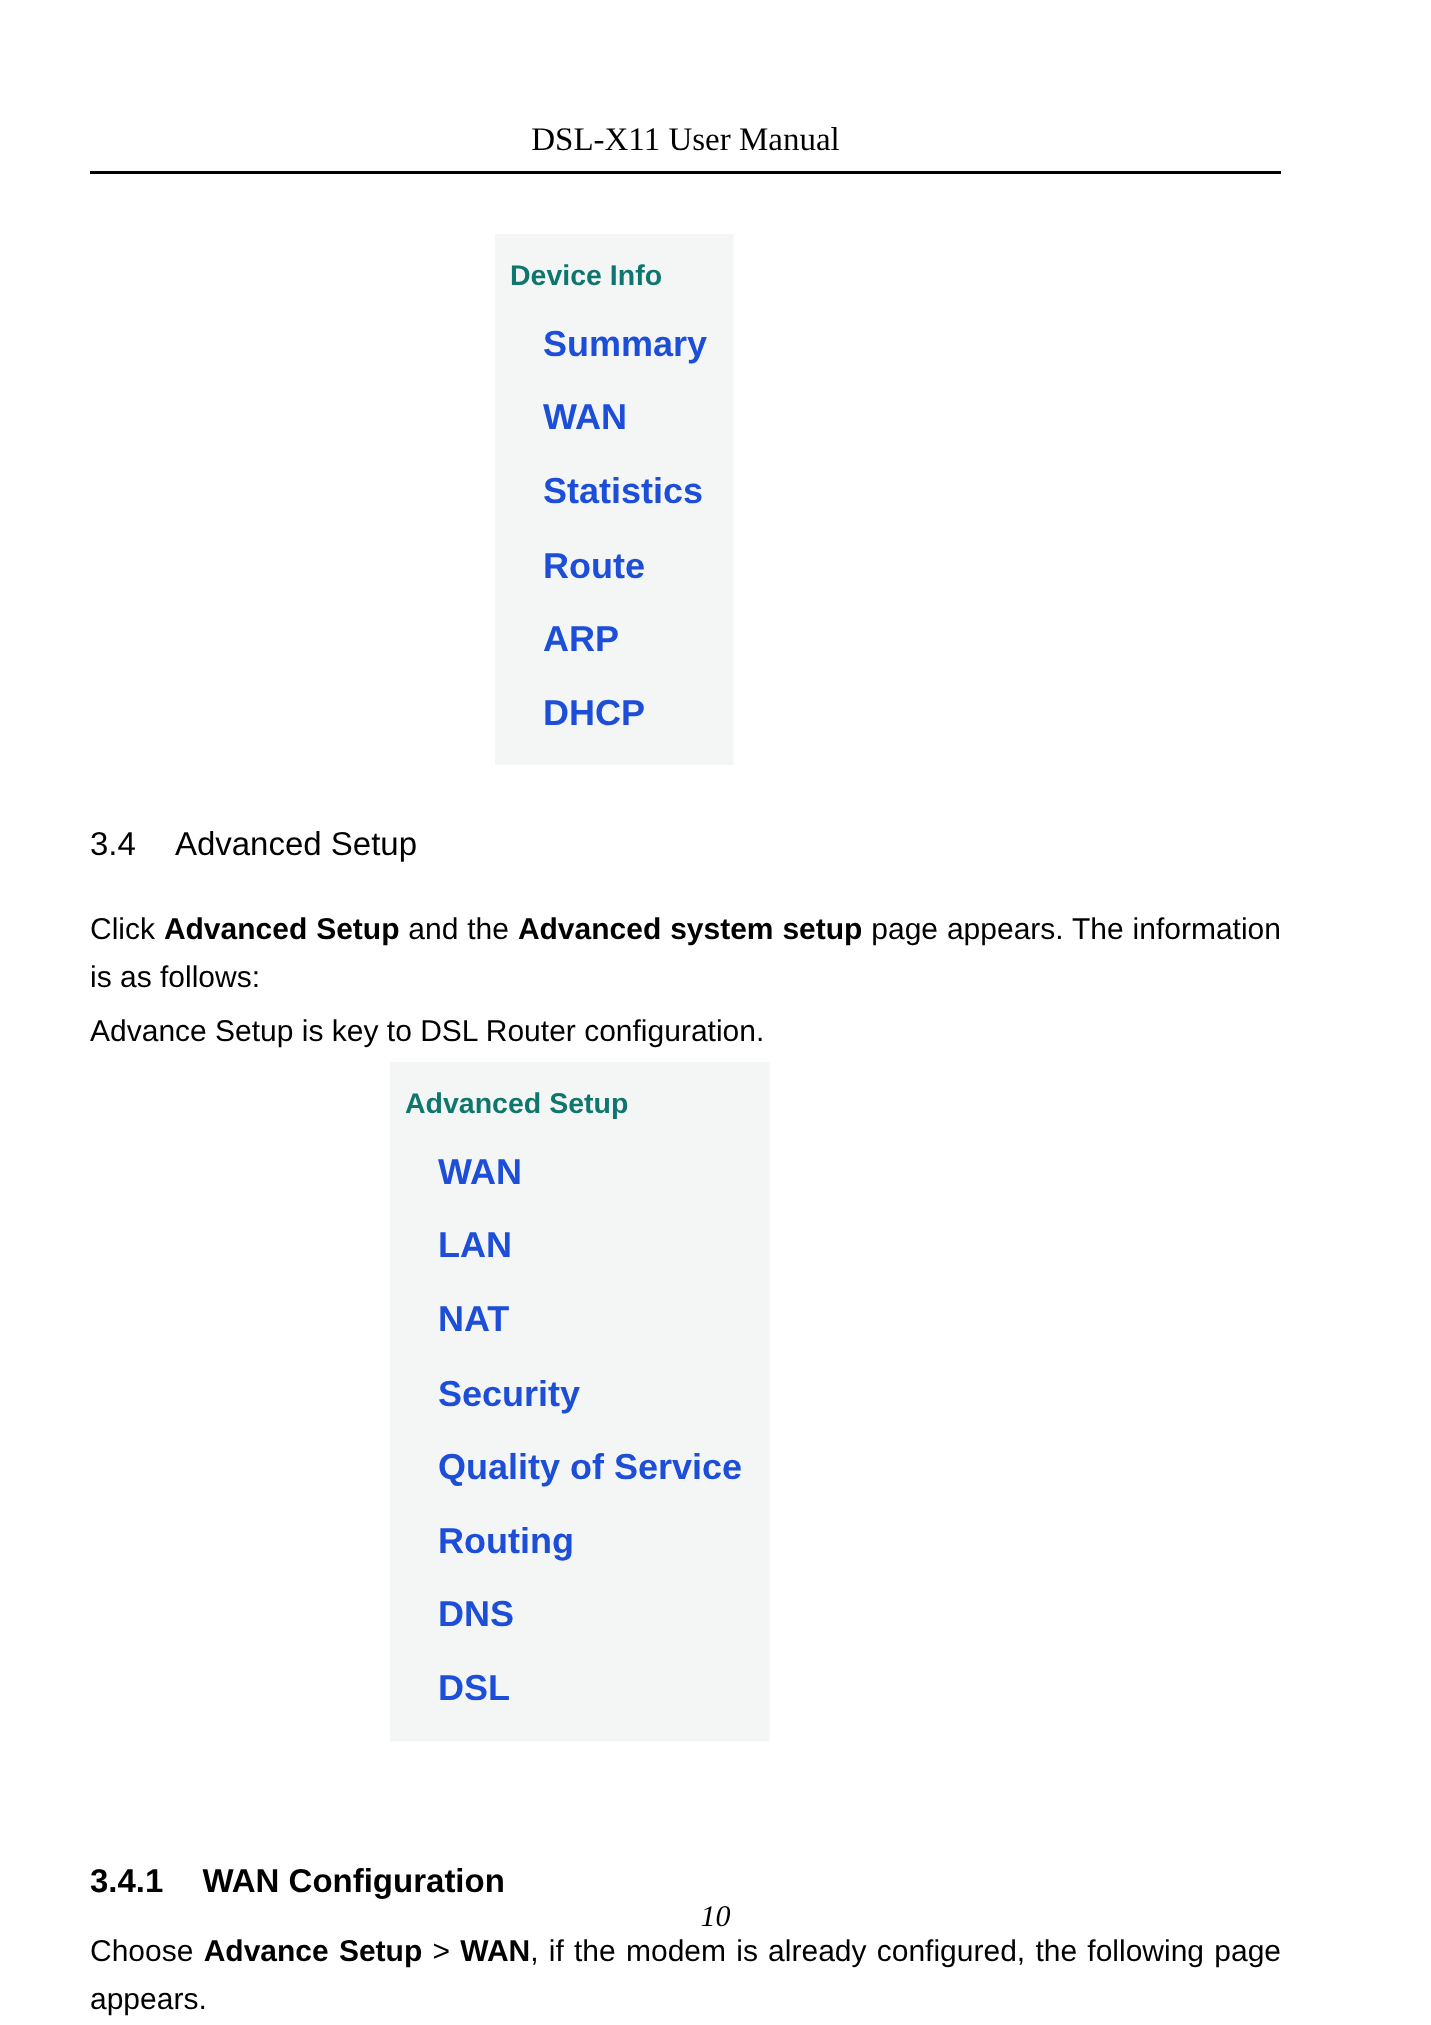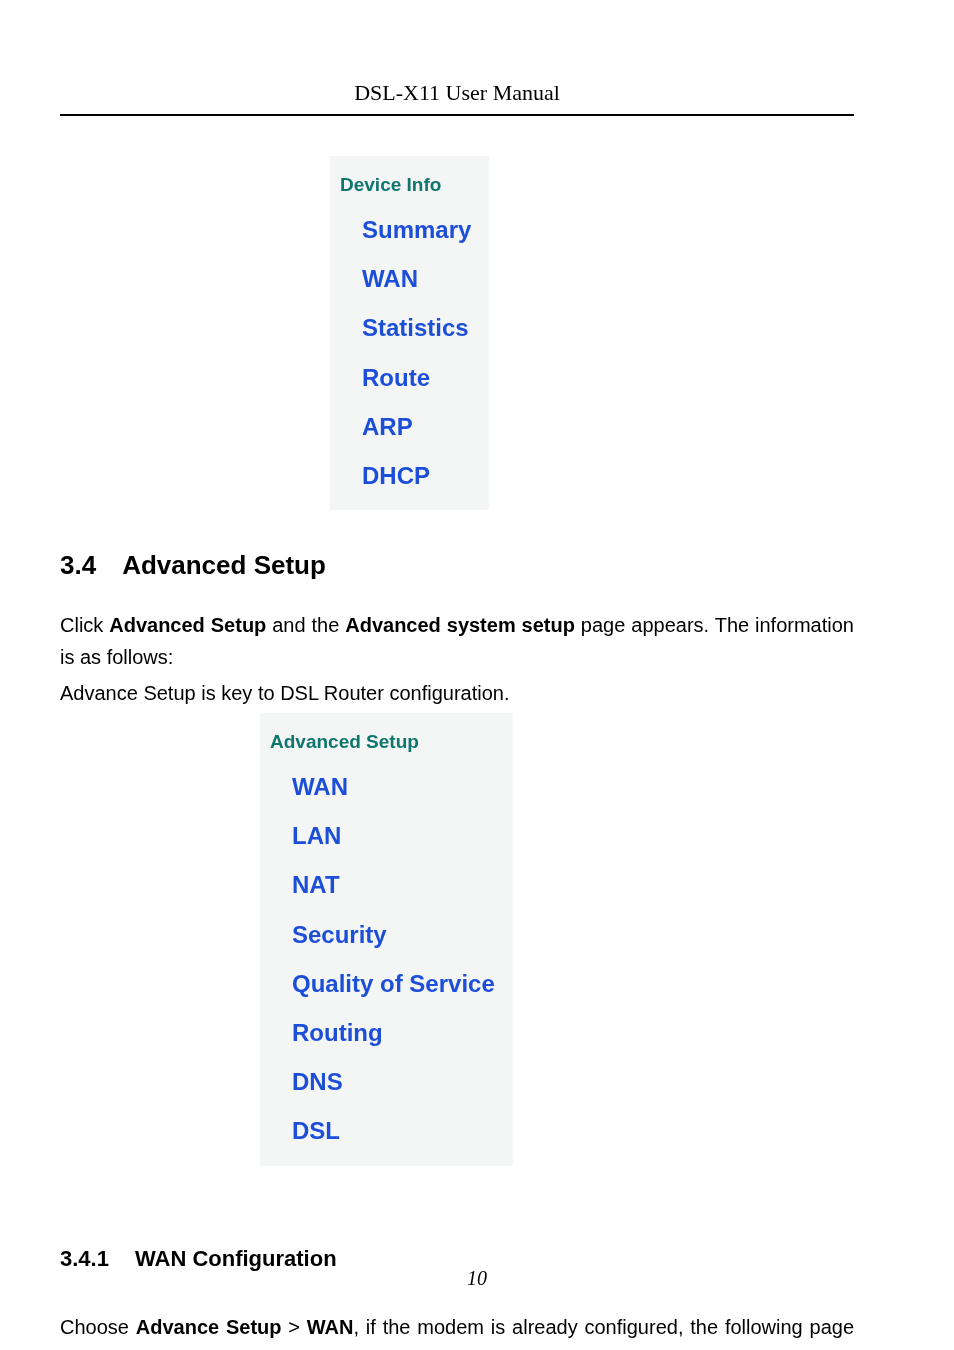--- a/index.html
+++ b/index.html
@@ -43,30 +43,30 @@
     }
     .menu-item {
       color: #1d4ed8;
       font-family: Verdana, sans-serif;
       font-weight: bold;
       font-size: 24px;
       line-height: 2.05;
       padding-left: 22px;
     }
     h2.section {
-      font-size: 26px;
-      font-weight: bold;
+      font-size: 22px;
+      font-weight: normal;
       margin-bottom: 28px;
     }
     h2.section .num { display:inline-block; margin-right: 26px; }
     h3.subsection {
       font-size: 22px;
       font-weight: bold;
       margin-top: 40px;
-      margin-bottom: 39px;
+      margin-bottom: 18px;
     }
     h3.subsection .num { display:inline-block; margin-right: 26px; }
     p.body {
       font-size: 20px;
       line-height: 1.6;
       margin-bottom: 4px;
     }
     p.body.justify { text-align: justify; }
     .bold { font-weight: bold; }
     .page-num {

